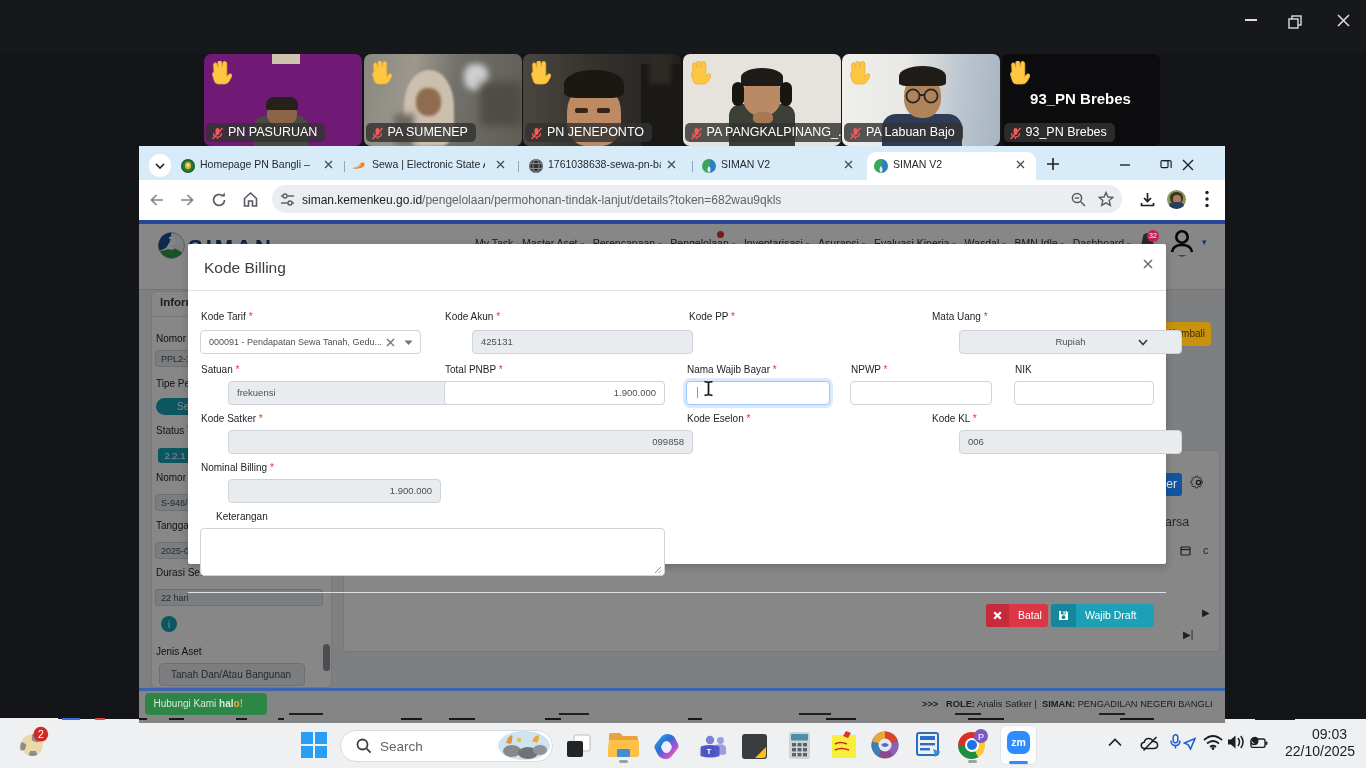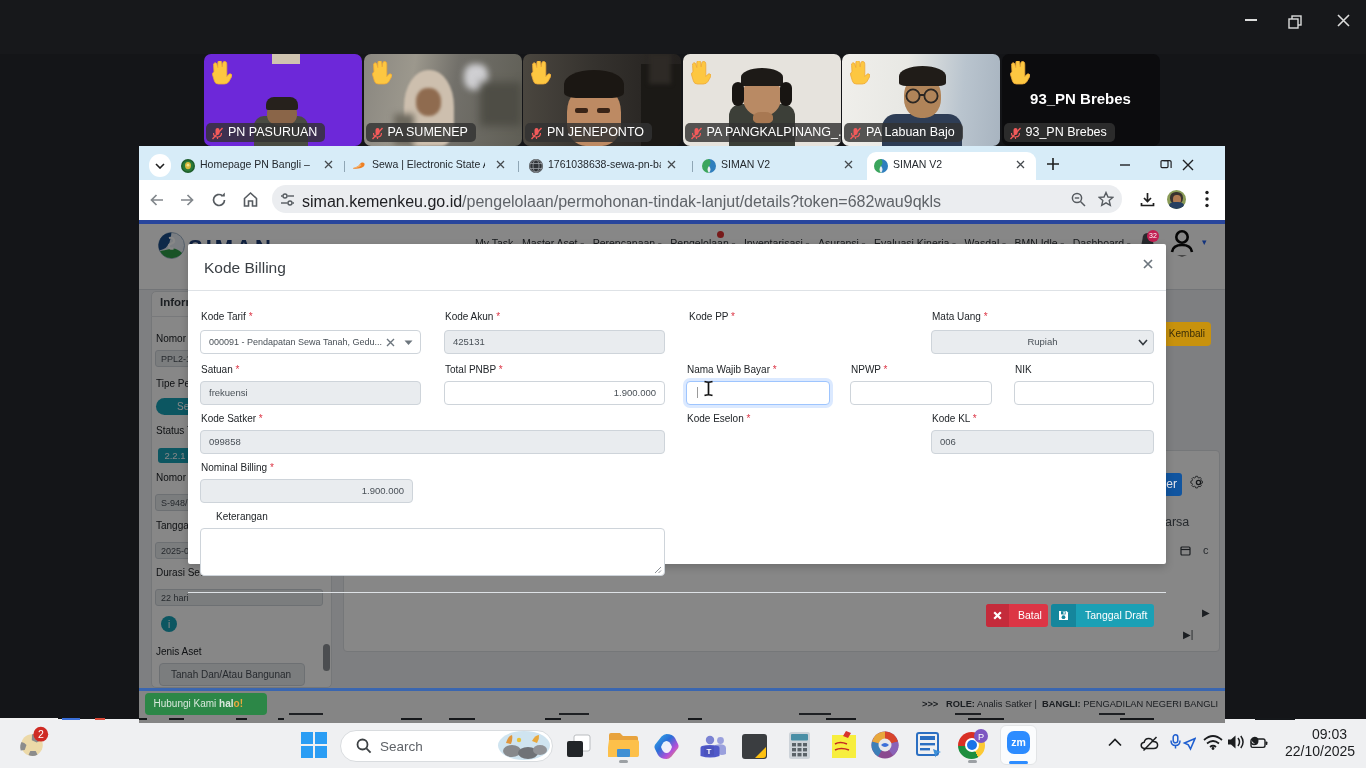--- a/index.html
+++ b/index.html
@@ -21,40 +21,40 @@
   #toolbar { left:0; top:34px; width:1087px; height:40px; background:#fff; }
   #omni { left:133px; top:39px; width:850px; height:28px; background:#ebedf0; border-radius:14px; }
   
   #page { z-index:2; left:139px; top:220px; width:1086px; height:502.5px; background:#eef0f3; overflow:hidden; }
   #overlay { z-index:3; left:139px; top:220px; width:1086px; height:502.5px; background:rgba(0,0,0,0.47); }
   
   #modal { z-index:4; left:188px; top:244px; width:978px; height:320px; background:#fff; border-radius:2px; box-shadow:0 3px 9px rgba(0,0,0,.2); }
   .lbl { position:absolute; font-size:10px; color:#212529; white-space:nowrap; }
   .lbl b { color:#dc3545; font-weight:normal; }
   .inp { position:absolute; height:24px; border:1px solid #ced4da; border-radius:4px; background:#fff; font-size:9.5px; color:#495057; line-height:22px; padding:0 8px; }
-  .dis { background:#e9ecef; }
+  .dis { background:#e9ecef;margin-left:28px; }
   
   #taskbar { left:0; top:718.5px; width:1366px; height:49.5px; background:#eff0f2; z-index:0; }
 </style>
 </head>
 <body>
 <div id="stage">
   <div class="abs" id="zoomtop"></div>
   <div class="abs" id="zoombg"></div>
 
   <svg class="abs" style="left:1238px; top:12px;" width="118" height="18" viewBox="0 0 118 18">
     <line x1="7" y1="8" x2="19" y2="8" stroke="#dcdcdc" stroke-width="2"></line>
     <rect x="54" y="4" width="9" height="9" fill="none" stroke="#dcdcdc" stroke-width="1.4"></rect>
     <rect x="51" y="7" width="9" height="9" fill="#17181b" stroke="#dcdcdc" stroke-width="1.4"></rect>
     <path d="M100 3 L111 14 M111 3 L100 14" stroke="#dcdcdc" stroke-width="1.6"></path>
   </svg>
 
   <div id="tiles">
 
-    <div class="abs tile" style="left:204px; width:158px; background:#6d28d9;">
+    <div class="abs tile" style="left:204px; width:158px; background:#701a75;">
       <div class="abs" style="left:68px; top:0; width:28px; height:10px; background:#cfc4b0;"></div>
       <div class="abs" style="left:50px; top:62px; width:54px; height:30px; background:#494b42; border-radius:10px 10px 0 0;"></div>
       <div class="abs" style="left:63px; top:48px; width:30px; height:24px; background:#8a6548; border-radius:45%;"></div>
       <div class="abs" style="left:62px; top:43px; width:32px; height:13px; background:#26211c; border-radius:8px 8px 2px 2px;"></div>
       <svg class="hand" width="21" height="25" viewBox="0 0 21 25">
           <path d="M3 11 q-2 .5 -1.4 3 l1.8 6 q.8 3 4 3 l6 0 q3 0 4.6-2.6 l2.6-4.6 q1-2-.6-2.8 q-1.4-.6-2.6 .8 l-1.6 1.7 l0-12 q0-3.6-2.8-3 q-1.2 .3-1.4 2 l-.4 3.4 l-.6-4.6 q-.3-2-2-1.8 q-1.8 .2-1.8 2.4 l0 4.6 l-1-3.4 q-.6-1.8-2.2-1.2 q-1.5 .6-1 2.6 z" fill="#fdc741" stroke="#eda838" stroke-width=".8"></path>
         </svg>
       <div class="namelabel">PN PASURUAN<svg style="position:absolute; left:5px; top:3.5px;" width="13" height="13" viewBox="0 0 13 13">
             <rect x="4.5" y="1" width="4" height="7" rx="2" fill="#f25a5a"></rect>
             <path d="M2.5 6 q0 4 4 4 q4 0 4-4 M6.5 10 l0 2" stroke="#f25a5a" stroke-width="1.2" fill="none"></path>
@@ -246,21 +246,21 @@
     <div class="abs" id="omni"></div>
 
     <svg class="abs" style="left:141px; top:46px;" width="15" height="15" viewBox="0 0 15 15">
         <circle cx="5" cy="4" r="2" fill="none" stroke="#565b60" stroke-width="1.4"></circle>
         <line x1="7.5" y1="4" x2="14" y2="4" stroke="#565b60" stroke-width="1.4"></line>
         <line x1="1" y1="4" x2="2.6" y2="4" stroke="#565b60" stroke-width="1.4"></line>
         <circle cx="10" cy="11" r="2" fill="none" stroke="#565b60" stroke-width="1.4"></circle>
         <line x1="1" y1="11" x2="7.6" y2="11" stroke="#565b60" stroke-width="1.4"></line>
         <line x1="12.4" y1="11" x2="14" y2="11" stroke="#565b60" stroke-width="1.4"></line>
       </svg>
-    <div class="abs" id="urltext" style="left:163px; top:47px; font-size:16px; color:#202124;">siman.kemenkeu.go.id<span style="color:#5f6368;">/pengelolaan/permohonan-tindak-lanjut/details?token=682wau9qkls</span></div>
+    <div class="abs" id="urltext" style="left:163px; top:47px; font-size:12px; color:#202124;">siman.kemenkeu.go.id<span style="color:#5f6368;">/pengelolaan/permohonan-tindak-lanjut/details?token=682wau9qkls</span></div>
 
     <svg class="abs" style="left:932px; top:46px;" width="15" height="15" viewBox="0 0 15 15">
         <circle cx="6" cy="6" r="4.6" fill="none" stroke="#565b60" stroke-width="1.5"></circle>
         <line x1="9.5" y1="9.5" x2="14" y2="14" stroke="#565b60" stroke-width="1.5"></line>
         <line x1="3.8" y1="6" x2="8.2" y2="6" stroke="#565b60" stroke-width="1.4"></line>
       </svg>
     <svg class="abs" style="left:959px; top:45px;" width="16" height="16" viewBox="0 0 16 16">
         <path d="M8 1.5 L10 6 L14.8 6.4 L11.2 9.6 L12.3 14.4 L8 11.8 L3.7 14.4 L4.8 9.6 L1.2 6.4 L6 6 z" fill="none" stroke="#565b60" stroke-width="1.4"></path>
       </svg>
 
@@ -338,21 +338,21 @@
     <div class="abs" style="left:1026px; top:295px; font-size:12.5px; color:#495057;">arsa</div>
     <svg class="abs" style="left:1041px; top:325px;" width="11" height="11" viewBox="0 0 11 11">
         <rect x="1" y="2" width="9" height="8" rx="1" fill="none" stroke="#343a40" stroke-width="1.2"></rect>
         <line x1="1" y1="4.5" x2="10" y2="4.5" stroke="#343a40" stroke-width="1.2"></line>
       </svg>
     <div class="abs" style="left:1064px; top:324px; font-size:11px; color:#495057;">c</div>
     <div class="abs" style="left:1063px; top:387px; font-size:10px; color:#343a40;">▶</div>
     <div class="abs" style="left:1044px; top:409px; font-size:10px; color:#343a40;">▶|</div>
 
     <div class="abs" style="left:0; top:469px; width:1086px; height:34px; background:#fbfbfc;"></div>
-    <div class="abs" style="left:783px; top:479px; font-size:9.3px; color:#343a40; white-space:nowrap;"><b>&gt;&gt;&gt;&nbsp;&nbsp;&nbsp;ROLE:</b> Analis Satker |&nbsp;&nbsp;<b>BANGLI:</b> PENGADILAN NEGERI BANGLI</div>
+    <div class="abs" style="left:783px; top:479px; font-size:9.3px; color:#343a40; white-space:nowrap;"><b>&gt;&gt;&gt;&nbsp;&nbsp;&nbsp;ROLE:</b> Analis Satker |&nbsp;&nbsp;<b>SIMAN:</b> PENGADILAN NEGERI BANGLI</div>
     <div class="abs" style="left:10px; top:492px; width:30px; height:2px; background:#3a3e42;"></div>
     <div class="abs" style="left:150px; top:492.5px; width:34px; height:2px; background:#3a3e42;"></div>
     <div class="abs" style="left:420px; top:492.5px; width:30px; height:2px; background:#3a3e42;"></div>
     <div class="abs" style="left:660px; top:492.5px; width:32px; height:2px; background:#3a3e42;"></div>
     <div class="abs" style="left:816px; top:492.5px; width:26px; height:2px; background:#3a3e42;"></div>
     <div class="abs" style="left:960px; top:492.5px; width:26px; height:2px; background:#3a3e42;"></div>
   </div>
   <div class="abs" id="overlay"></div>
   <div class="abs" style="left:1129px; top:321.5px; width:82px; height:24px; background:#c8920d; border-radius:4px; color:#3a2e08; font-size:10px; text-align:right; line-height:24px; padding-right:6px; z-index:4;">Kembali</div>
   <div class="abs" style="left:1119px; top:472.5px; width:63px; height:23px; background:#1155a0; border-radius:3px; color:#e8e8ee; font-size:12px; line-height:23px; text-align:right; padding-right:5px; z-index:4;">er</div>
@@ -393,21 +393,21 @@
     <div class="abs" style="left:509px; top:143px; width:1px; height:11px; background:#9a9a9a;"></div>
     <svg class="abs" style="left:515px; top:136px;" width="11" height="17" viewBox="0 0 11 17">
         <path d="M1.5 1.5 q4 1.5 8 0 M1.5 15.5 q4-1.5 8 0 M5.5 1.8 L5.5 15.2" fill="none" stroke="#111" stroke-width="1.7"></path>
       </svg>
     <div class="lbl" style="left:663px; top:120px;">NPWP <b>*</b></div>
     <div class="inp" style="left:662px; top:137px; width:142px;"></div>
     <div class="lbl" style="left:827px; top:120px;">NIK</div>
     <div class="inp" style="left:826px; top:137px; width:140px;"></div>
 
     <div class="lbl" style="left:13px; top:169px;">Kode Satker <b>*</b></div>
-    <div class="inp dis" style="left:12px; top:186px; width:465px;">099858</div>
+    <div class="inp dis" style="left:12px; top:186px; width:465px;text-align:right;">099858</div>
     <div class="lbl" style="left:499px; top:169px;">Kode Eselon <b>*</b></div>
     <div class="lbl" style="left:744px; top:169px;">Kode KL <b>*</b></div>
     <div class="inp dis" style="left:743px; top:186px; width:223px;">006</div>
 
     <div class="lbl" style="left:13px; top:218px;">Nominal Billing <b>*</b></div>
     <div class="inp dis" style="left:12px; top:235px; width:213px; text-align:right;">1.900.000</div>
 
     <div class="lbl" style="left:13px; top:267px;margin-left:15px;">Keterangan</div>
     <div class="inp" style="left:12px; top:284px; width:465px; height:48px;"></div>
     <svg class="abs" style="left:466px; top:322px;" width="8" height="8" viewBox="0 0 8 8">
@@ -423,21 +423,21 @@
         <div class="abs" style="left:32px; top:0; color:#fff; font-size:10.5px; line-height:23px;">Batal</div>
       </div>
     <div class="abs" style="left:863px; top:359.5px; width:103px; height:23px; background:#1ba0b5; border-radius:3px; overflow:hidden;">
         <div class="abs" style="left:0; top:0; width:25px; height:23px; background:#15869c;"></div>
         <svg style="position:absolute; left:7px; top:6px;" width="11" height="11" viewBox="0 0 11 11">
           <path d="M1 1 L8.5 1 L10 2.5 L10 10 L1 10 z" fill="#fff"></path>
           <rect x="3" y="1.2" width="4.6" height="3.2" fill="#15869c"></rect>
           <rect x="5.4" y="1.6" width="1.4" height="2.2" fill="#fff"></rect>
           <circle cx="5.5" cy="7.2" r="1.9" fill="#15869c"></circle>
         </svg>
-        <div class="abs" style="left:34px; top:0; color:#fff; font-size:10.5px; line-height:23px;">Tanggal Draft</div>
+        <div class="abs" style="left:34px; top:0; color:#fff; font-size:10.5px; line-height:23px;">Wajib Draft</div>
       </div>
   </div>
   <div class="abs" style="left:0; top:718px; width:58px; height:2.4px; background:#f2f2f2; z-index:4;"></div>
   <div class="abs" style="left:62px; top:718px; width:18px; height:2.4px; background:#3a6fd8; z-index:4;"></div>
   <div class="abs" style="left:95px; top:718px; width:10px; height:2.4px; background:#d84a3a; z-index:4;"></div>
   <div class="abs" style="left:139px; top:717.5px; width:8px; height:2.6px; background:#15171a; z-index:4;"></div>
   <div class="abs" style="left:169px; top:717.5px; width:15px; height:2.6px; background:#15171a; z-index:4;"></div>
   <div class="abs" style="left:236px; top:717.5px; width:11px; height:2.6px; background:#15171a; z-index:4;"></div>
   <div class="abs" style="left:278px; top:717.5px; width:6px; height:2.6px; background:#15171a; z-index:4;"></div>
   <div class="abs" style="left:401px; top:717.5px; width:21px; height:2.6px; background:#15171a; z-index:4;"></div>

